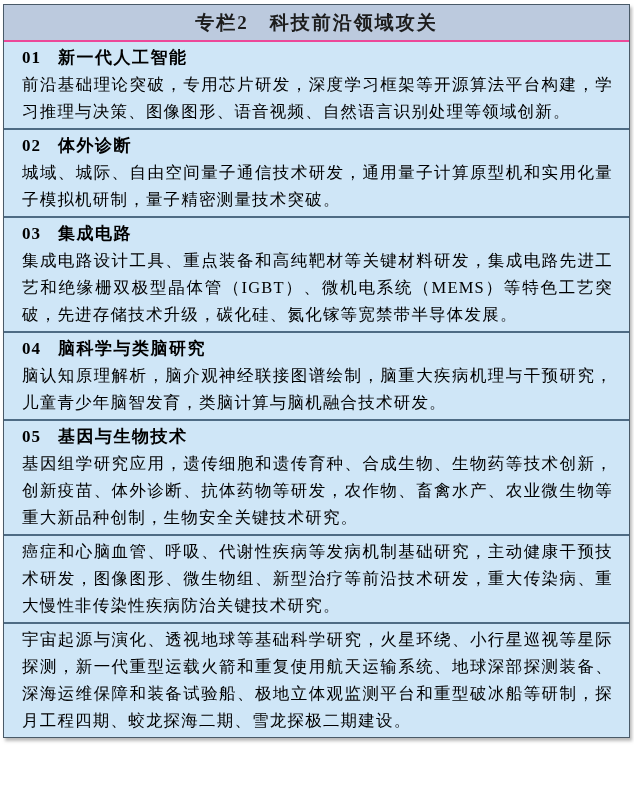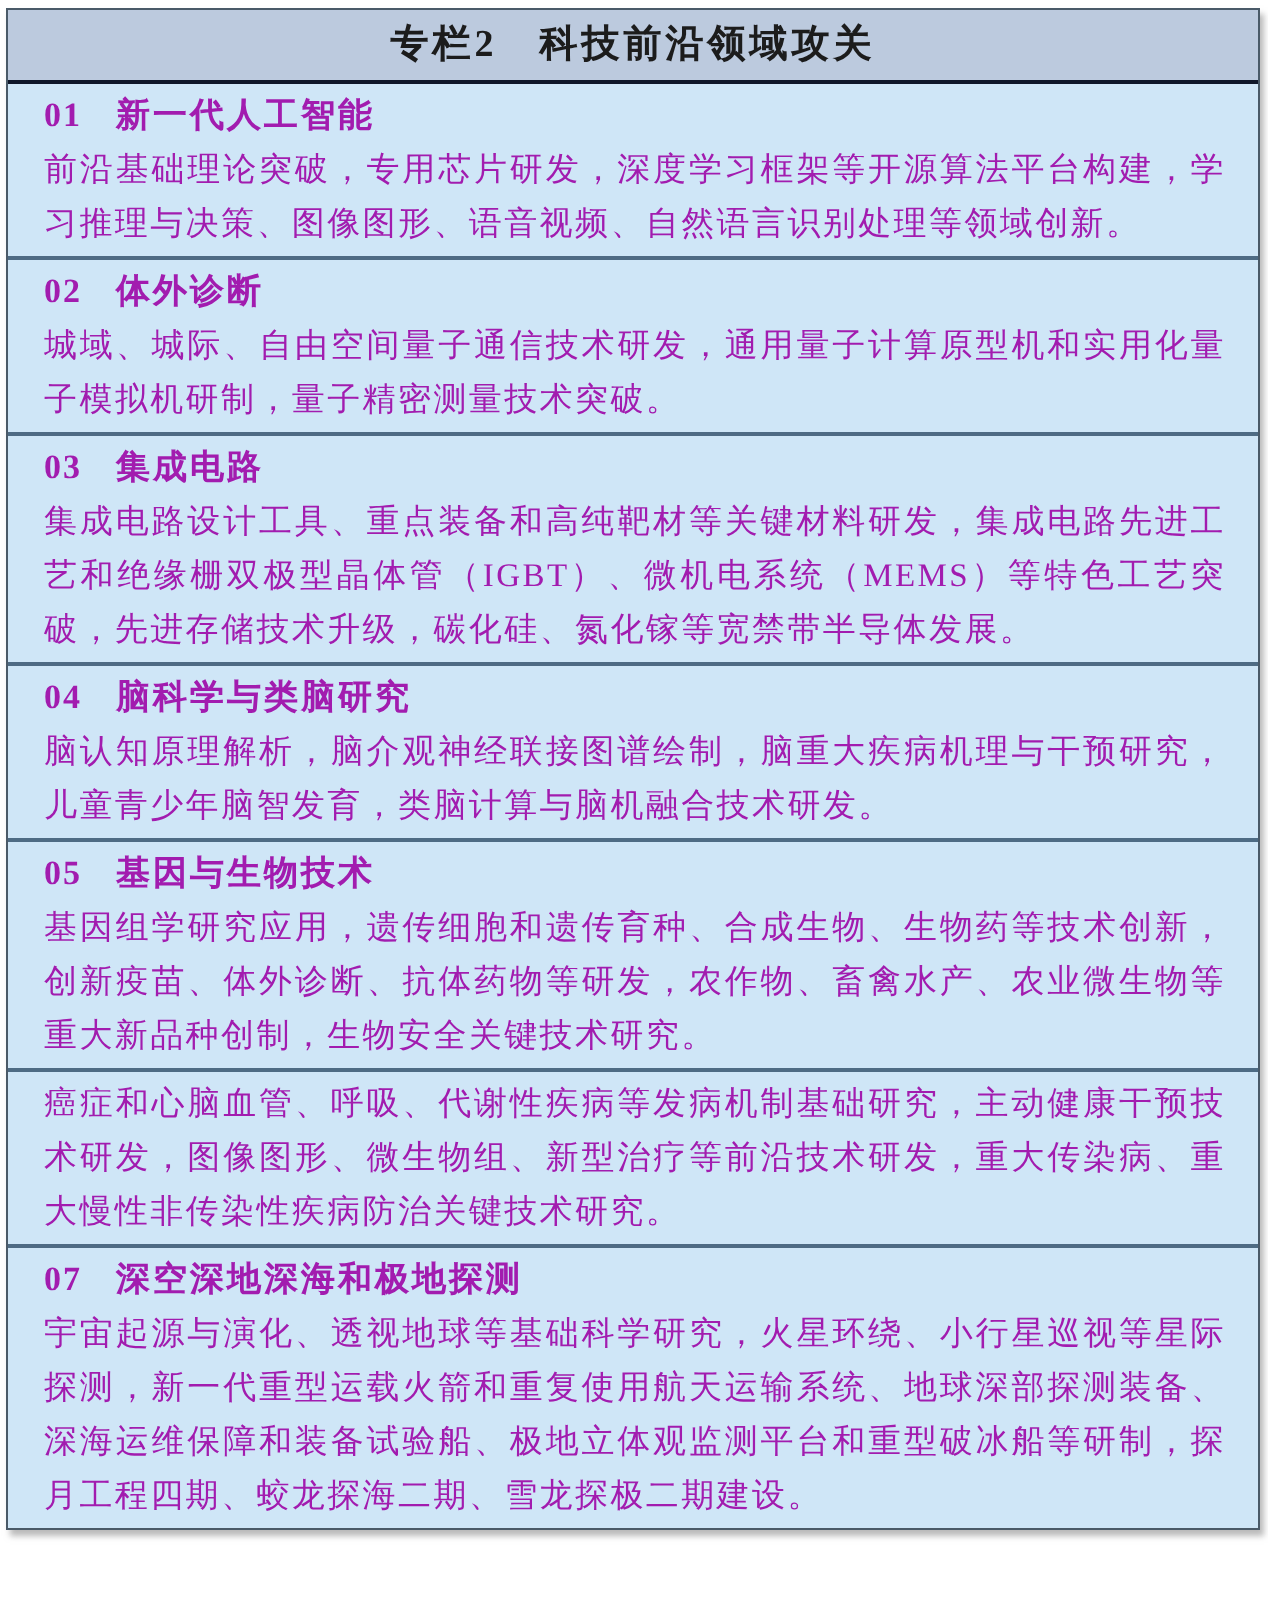--- a/index.html
+++ b/index.html
@@ -17,34 +17,34 @@
     box-sizing: border-box;
     padding: 4px 4px 0 3px;
   }
   .panel {
     border: 1px solid #4a5a68;
     box-shadow: 2px 3px 3px rgba(130,130,130,0.55);
     background: #cfe6f7;
   }
   .panel-header {
     background: #bccade;
-    border-bottom: 2px solid #0f172a;
+    border-bottom: 2px solid #ec4899;
     text-align: center;
     font-size: 19px;
     font-weight: bold;
     color: #1c1c1c;
     letter-spacing: 2px;
     line-height: 27px;
     padding: 4px 0;
   }
   .row {
     background: #cfe6f7;
     border-bottom: 2px solid #4e6b84;
     padding: 2px 16px 3px 18px;
-    color: #a21caf;
+    color: #000000;
   }
   .row:last-child {
     border-bottom: none;
   }
   .row-head {
     display: flex;
     align-items: baseline;
     line-height: 27px;
     font-size: 17px;
   }
@@ -113,21 +113,17 @@
         <span class="row-title">基因与生物技术</span>
       </div>
       <div class="row-body">基因组学研究应用，遗传细胞和遗传育种、合成生物、生物药等技术创新，创新疫苗、体外诊断、抗体药物等研发，农作物、畜禽水产、农业微生物等重大新品种创制，生物安全关键技术研究。</div>
     </div>
 
     <div class="row">
       <div class="row-body">癌症和心脑血管、呼吸、代谢性疾病等发病机制基础研究，主动健康干预技术研发，图像图形、微生物组、新型治疗等前沿技术研发，重大传染病、重大慢性非传染性疾病防治关键技术研究。</div>
     </div>
 
     <div class="row">
-      <div class="row-head">
-        <span class="num">07</span>
-        <span class="row-title">深空深地深海和极地探测</span>
-      </div>
       <div class="row-body">宇宙起源与演化、透视地球等基础科学研究，火星环绕、小行星巡视等星际探测，新一代重型运载火箭和重复使用航天运输系统、地球深部探测装备、深海运维保障和装备试验船、极地立体观监测平台和重型破冰船等研制，探月工程四期、蛟龙探海二期、雪龙探极二期建设。</div>
     </div>
 
   </div>
 </div>
 
 </body></html>

